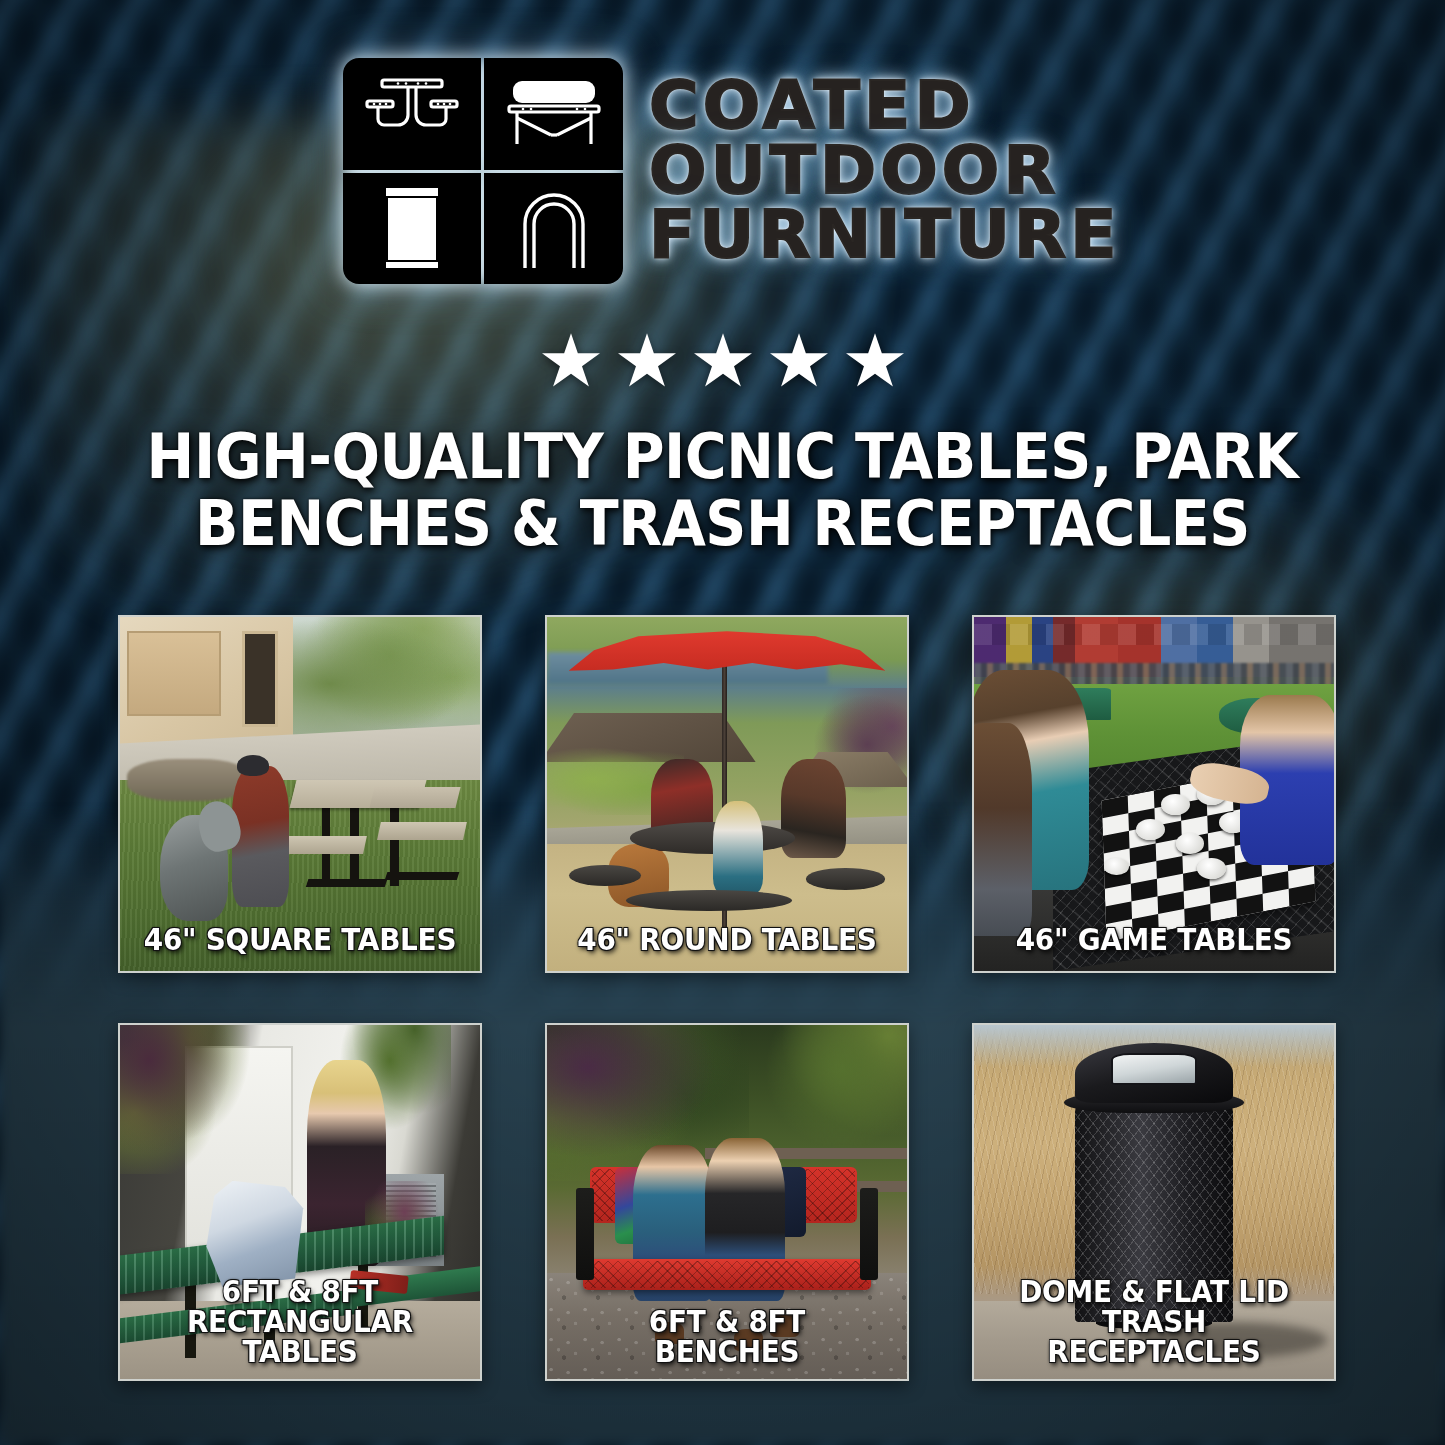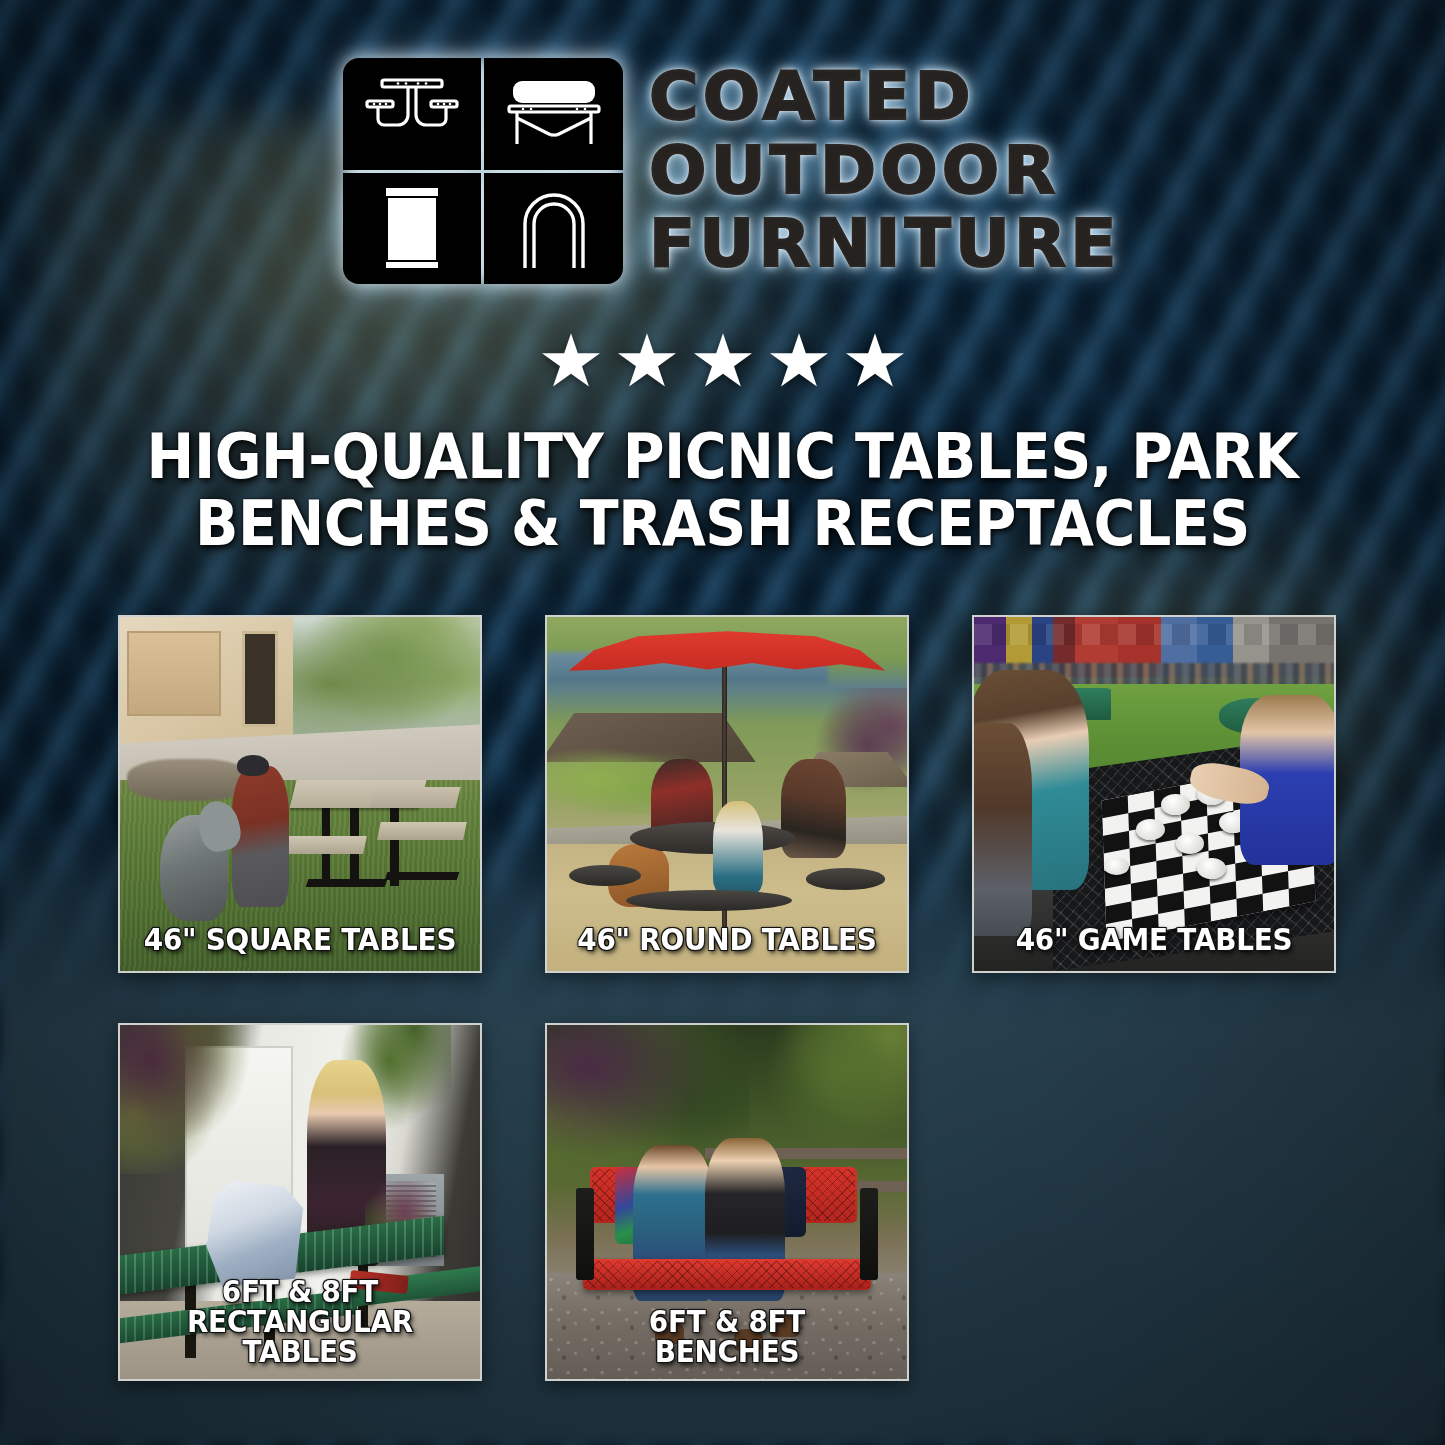--- a/index.html
+++ b/index.html
@@ -80,21 +80,21 @@
   }
   .logo-cell {
     background:#000; display:flex; align-items:center; justify-content:center;
   }
   .logo-cell:nth-child(1){ border-radius:16px 0 0 0; }
   .logo-cell:nth-child(2){ border-radius:0 16px 0 0; }
   .logo-cell:nth-child(3){ border-radius:0 0 0 16px; }
   .logo-cell:nth-child(4){ border-radius:0 0 16px 0; }
   .logo-cell svg { display:block; }
 
-  .wordmark { display:flex; flex-direction:column; gap:11px; }
+  .wordmark { display:flex; flex-direction:column; gap:2px; }
   .wm-line {
     font-family:"DejaVu Sans", sans-serif;
     font-weight:700; font-size:65px; line-height:.96;
     letter-spacing:4px;
     color:#262220;
     -webkit-text-stroke:2px #2a2623;
     text-shadow:
       0 0 3px #ffffff,
       0 0 8px #e8f5ff,
       0 0 17px rgba(176,216,245,.95),
@@ -547,15 +547,32 @@
         <div class="t5-shoe" style="left:30%;top:84%;width:8%;height:6%"></div>
         <div class="t5-shoe" style="left:52%;top:86%;width:8%;height:6%"></div>
         <div class="t5-shoe" style="left:62%;top:82%;width:8%;height:6%"></div>
       </div>
       <div class="cap two-line">
         <span class="cap-l">6FT &amp; 8FT</span>
         <span class="cap-l">BENCHES</span>
       </div>
     </div>
 
+    <div class="tile">
+      <div class="photo">
+        <div class="t6-grass"></div>
+        <div class="t6-sky"></div>
+        <div class="t6-walk"></div>
+        <div class="t6-shadow"></div>
+        <div class="t6-base"></div>
+        <div class="t6-body"></div>
+        <div class="t6-rim"></div>
+        <div class="t6-dome"></div>
+        <div class="t6-open"></div>
+      </div>
+      <div class="cap two-line">
+        <span class="cap-l">DOME &amp; FLAT LID</span>
+        <span class="cap-l">TRASH RECEPTACLES</span>
+      </div>
+    </div>
 
   </div>
 </div>
 
 </body></html>

